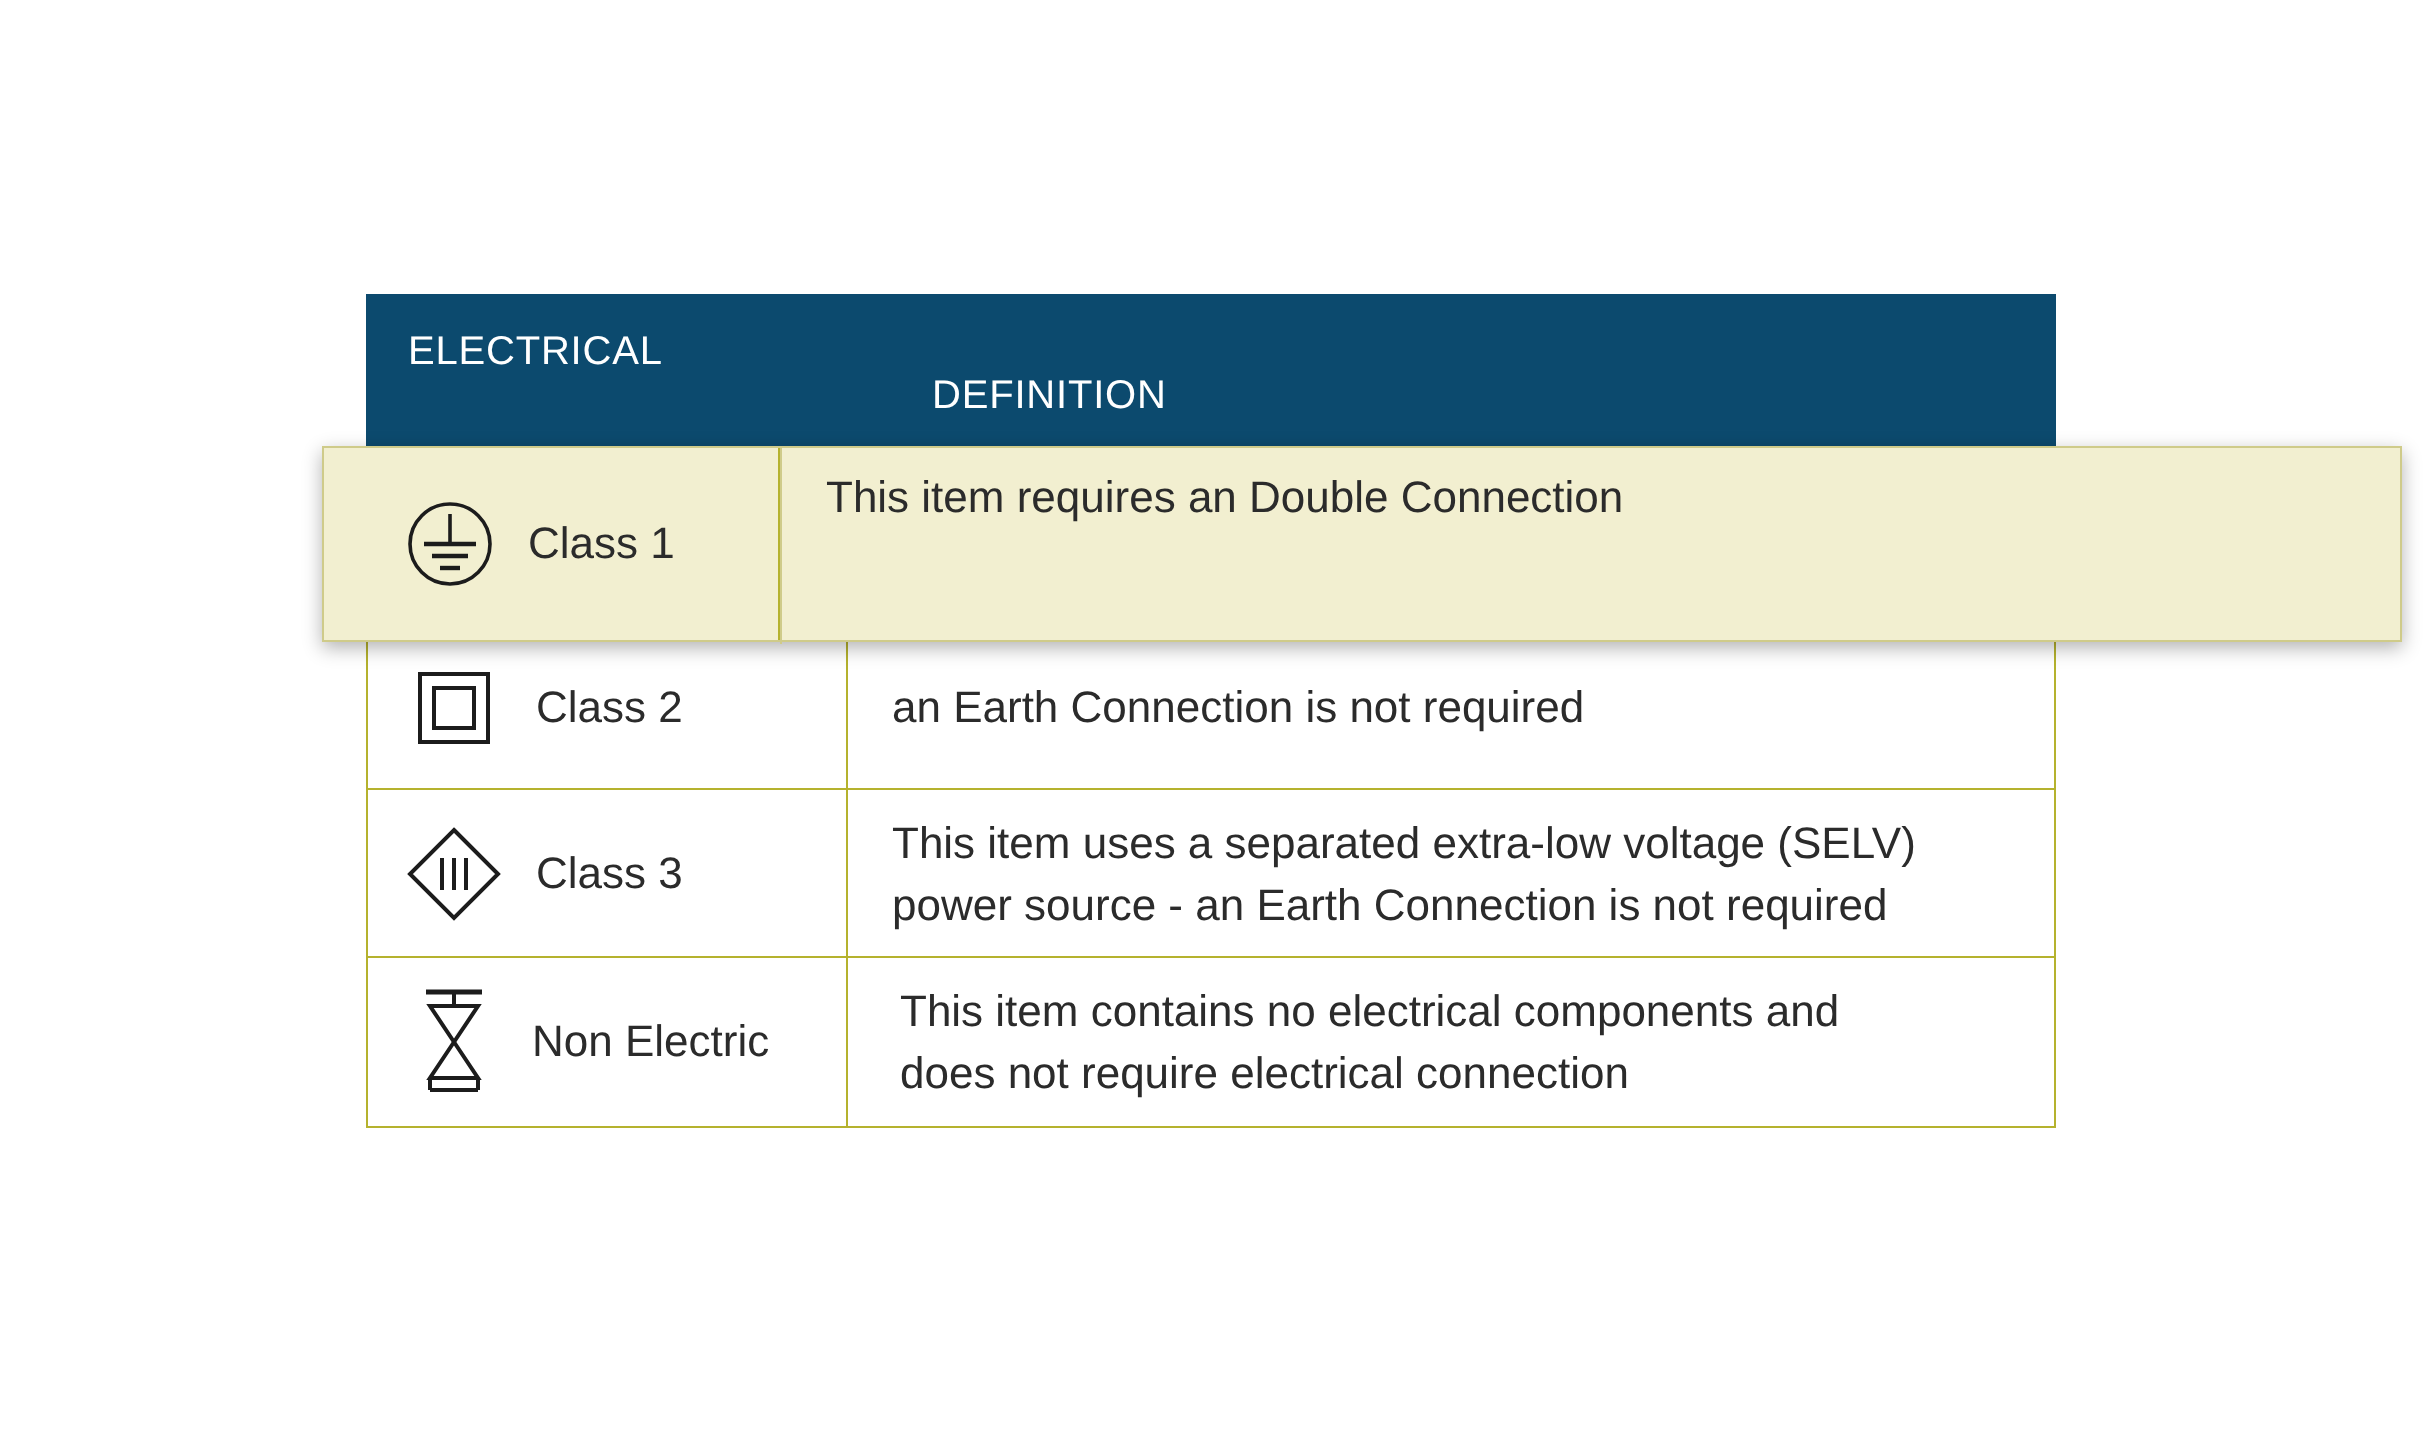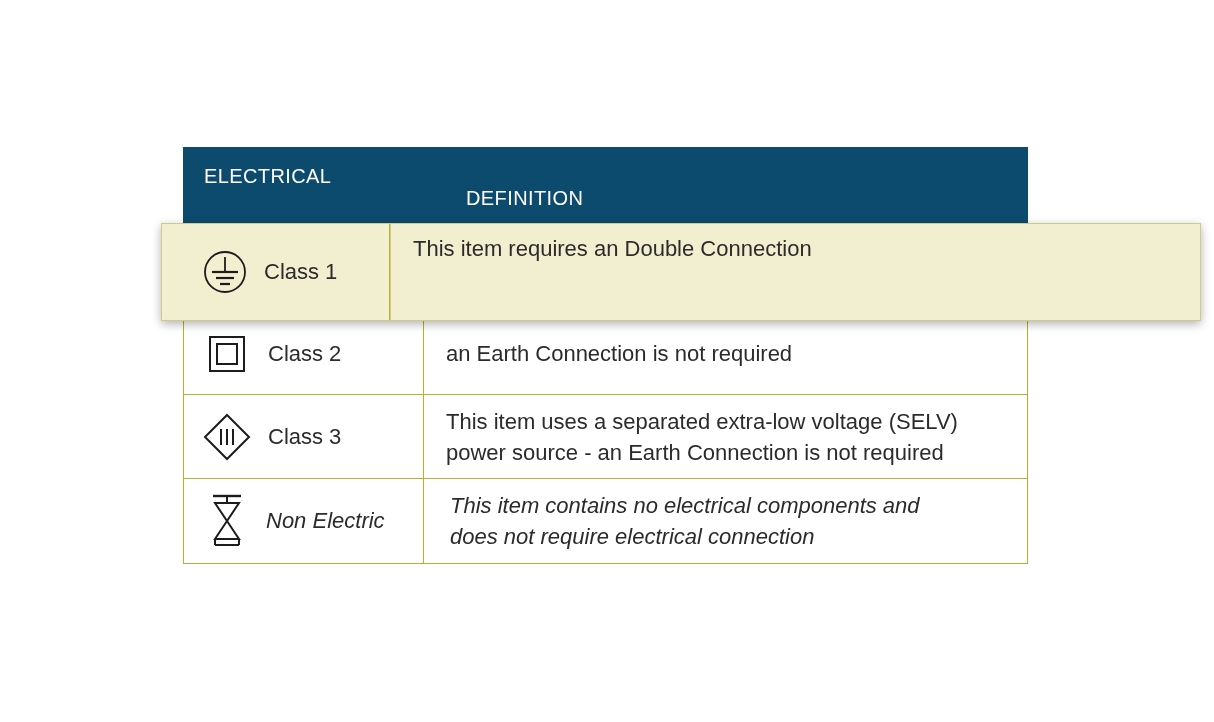--- a/index.html
+++ b/index.html
@@ -107,21 +107,21 @@
     border-bottom: 1px solid #b5b22e;
     box-sizing: border-box;
   }
   .row {
     display: flex;
     align-items: center;
     border-bottom: 1px solid #b5b22e;
     min-height: 80px;
     box-sizing: border-box;
   }
-  .row:last-child { border-bottom: none; font-style: italic; }
+  .row:last-child { border-bottom: none; }
 
   .cell-icon {
     width: 240px;
     display: flex;
     align-items: center;
     box-sizing: border-box;
     padding-left: 14px;
     border-right: 1px solid #b5b22e;
     align-self: stretch;
   }

